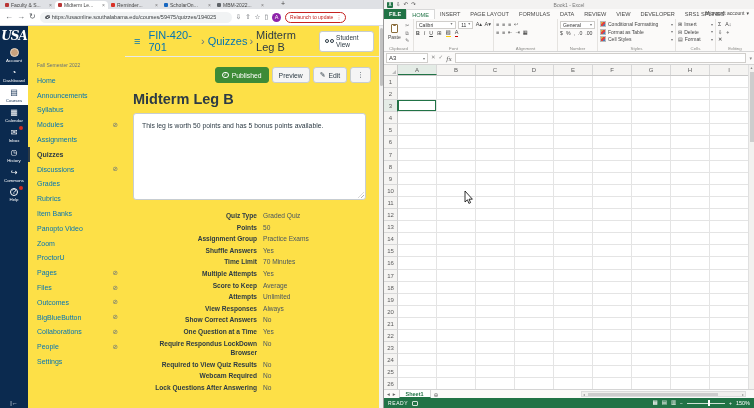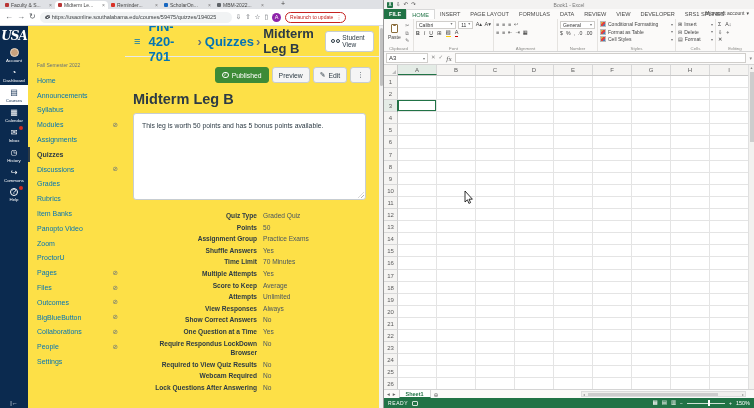--- a/index.html
+++ b/index.html
@@ -52,21 +52,21 @@
   .cnav{width:97px;padding-top:36px;flex:0 0 auto;}
   .term{font-size:5px;color:#66717b;padding-left:9px;margin-bottom:5px;}
   .citem{display:flex;align-items:center;font-size:7px;height:14.8px;color:var(--cblue);
          padding-left:9px;cursor:pointer;}
   .citem.active{color:#2d3b45;border-left:2px solid #2d3b45;padding-left:7px;font-weight:bold;}
   .citem .eye{margin-left:auto;margin-right:7px;color:#66717b;font-size:6.5px;}
 
   .cmain{flex:1;position:relative;overflow:hidden;}
   .chead{height:30px;display:flex;align-items:center;gap:5px;padding:0 9px;}
   .burger{color:var(--cblue);font-size:11px;line-height:1;}
-  .crumbs{display:flex;align-items:center;gap:2px;font-size:13px;font-weight:bold;}
+  .crumbs{display:flex;align-items:center;gap:2px;font-size:11px;}
   .crumb{display:flex;align-items:center;gap:3px;color:var(--cblue);}
   .crumb .sep{color:#66717b;}
   .crumb .clabel.current{color:#2d3b45;}
   .svbtn{margin-left:auto;border:1px solid #c7cdd1;border-radius:3px;font-size:6.5px;color:#2d3b45;
          padding:2.5px 5px;display:flex;align-items:center;gap:2px;background:#fff;}
   .specs{display:inline-flex;gap:1px;}
   .specs i{width:4px;height:4px;border:0.8px solid #2d3b45;border-radius:50%;}
   .cdivider{height:1px;background:#e8eaec;margin:0 0 0 0;}
 
   .content{padding:10px 12px 0 8px;}

